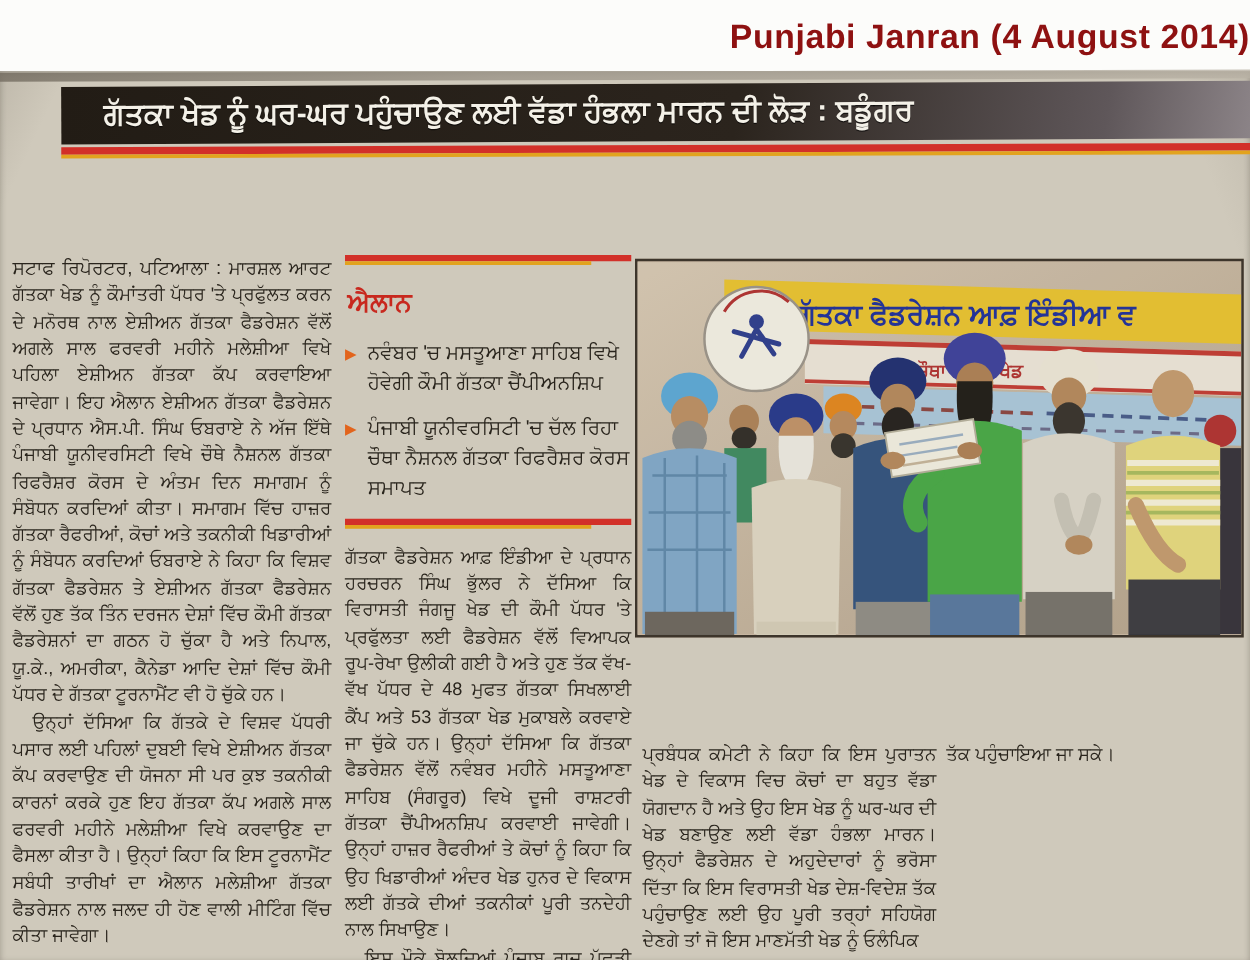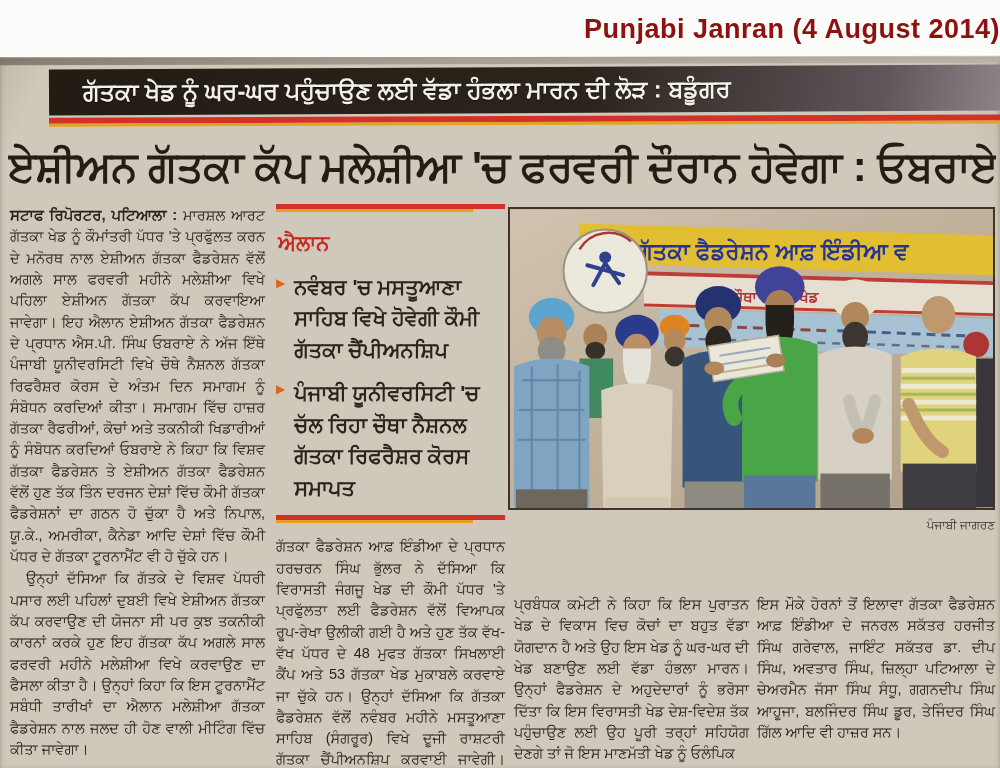--- a/index.html
+++ b/index.html
@@ -50,35 +50,35 @@
     position:absolute; left:8px; top:74px; width:988px; height:72px;
     font-size:42px; font-weight:bold; color:#241d15; white-space:nowrap;
     overflow:hidden; letter-spacing:-0.5px; line-height:72px;
   }
   
   .col {
     position:absolute; color:#29241c; font-size:14.5px; line-height:1.47;
     text-align:justify;
   }
   .col p + p { text-indent:16px; margin-top:1px; }
-  .lead-in { font-weight:bold; font-size:15px; }
+  .lead-in { font-weight:normal; font-size:15px; }
   .col1 { left:10px;  top:147px; width:255px; height:558px; }
   .col2 { left:276px; top:147px; width:229px; height:560px; }
   .col3 { left:514px; top:537px; width:235px; height:170px; }
   .col4 { left:757px; top:537px; width:238px; height:170px; }
   
   .announce { margin-bottom:13px; }
   .box-rule-red { height:5px; background:#d23029; }
   .box-rule-orange { height:3px; background:#e2a31e; width:86%; }
   .announce-title {
     color:#c8281e; font-weight:bold; font-size:21px; margin:16px 0 12px 2px;
   }
   .bullet { display:flex; gap:9px; margin-bottom:12px; }
   .bullet-marker { color:#e2641c; font-size:12px; line-height:1; margin-top:6px; flex:0 0 auto; }
-  .bullet-text { font-weight:bold; font-size:21px; line-height:1.5; text-align:left; }
+  .bullet-text { font-weight:normal; font-size:16px; line-height:1.5; text-align:left; }
   .announce-bottom { margin-top:12px; }
   
   .photo {
     position:absolute; left:508px; top:150px; width:487px; height:303px;
     border:2px solid #3d352b; background:#c7b6a2;
   }
   .photo svg { display:block; width:100%; height:100%; }
   
   .caption {
     position:absolute; left:508px; top:459px; width:487px;
@@ -97,21 +97,20 @@
 
 <div class="paper">
   <div class="scan-edge"></div>
 
   <div class="kicker-wrap">
     <div class="kicker-banner">ਗੱਤਕਾ ਖੇਡ ਨੂੰ ਘਰ-ਘਰ ਪਹੁੰਚਾਉਣ ਲਈ ਵੱਡਾ ਹੰਭਲਾ ਮਾਰਨ ਦੀ ਲੋੜ : ਬਡੂੰਗਰ</div>
     <div class="rule-red"></div>
     <div class="rule-orange"></div>
   </div>
 
-  <div class="headline">ਏਸ਼ੀਅਨ ਗੱਤਕਾ ਕੱਪ ਮਲੇਸ਼ੀਆ 'ਚ ਫਰਵਰੀ ਦੌਰਾਨ ਹੋਵੇਗਾ : ਓਬਰਾਏ</div>
 
   <div class="col col1">
     <p>
       <span class="lead-in">ਸਟਾਫ ਰਿਪੋਰਟਰ, ਪਟਿਆਲਾ :</span>
       <span>ਮਾਰਸ਼ਲ ਆਰਟ ਗੱਤਕਾ ਖੇਡ ਨੂੰ ਕੌਮਾਂਤਰੀ ਪੱਧਰ 'ਤੇ ਪ੍ਰਫੁੱਲਤ ਕਰਨ ਦੇ ਮਨੋਰਥ ਨਾਲ ਏਸ਼ੀਅਨ ਗੱਤਕਾ ਫੈਡਰੇਸ਼ਨ ਵੱਲੋਂ ਅਗਲੇ ਸਾਲ ਫਰਵਰੀ ਮਹੀਨੇ ਮਲੇਸ਼ੀਆ ਵਿਖੇ ਪਹਿਲਾ ਏਸ਼ੀਅਨ ਗੱਤਕਾ ਕੱਪ ਕਰਵਾਇਆ ਜਾਵੇਗਾ। ਇਹ ਐਲਾਨ ਏਸ਼ੀਅਨ ਗੱਤਕਾ ਫੈਡਰੇਸ਼ਨ ਦੇ ਪ੍ਰਧਾਨ ਐਸ.ਪੀ. ਸਿੰਘ ਓਬਰਾਏ ਨੇ ਅੱਜ ਇੱਥੇ ਪੰਜਾਬੀ ਯੂਨੀਵਰਸਿਟੀ ਵਿਖੇ ਚੌਥੇ ਨੈਸ਼ਨਲ ਗੱਤਕਾ ਰਿਫਰੈਸ਼ਰ ਕੋਰਸ ਦੇ ਅੰਤਮ ਦਿਨ ਸਮਾਗਮ ਨੂੰ ਸੰਬੋਧਨ ਕਰਦਿਆਂ ਕੀਤਾ। ਸਮਾਗਮ ਵਿੱਚ ਹਾਜ਼ਰ ਗੱਤਕਾ ਰੈਫਰੀਆਂ, ਕੋਚਾਂ ਅਤੇ ਤਕਨੀਕੀ ਖਿਡਾਰੀਆਂ ਨੂੰ ਸੰਬੋਧਨ ਕਰਦਿਆਂ ਓਬਰਾਏ ਨੇ ਕਿਹਾ ਕਿ ਵਿਸ਼ਵ ਗੱਤਕਾ ਫੈਡਰੇਸ਼ਨ ਤੇ ਏਸ਼ੀਅਨ ਗੱਤਕਾ ਫੈਡਰੇਸ਼ਨ ਵੱਲੋਂ ਹੁਣ ਤੱਕ ਤਿੰਨ ਦਰਜਨ ਦੇਸ਼ਾਂ ਵਿੱਚ ਕੌਮੀ ਗੱਤਕਾ ਫੈਡਰੇਸ਼ਨਾਂ ਦਾ ਗਠਨ ਹੋ ਚੁੱਕਾ ਹੈ ਅਤੇ ਨਿਪਾਲ, ਯੂ.ਕੇ., ਅਮਰੀਕਾ, ਕੈਨੇਡਾ ਆਦਿ ਦੇਸ਼ਾਂ ਵਿੱਚ ਕੌਮੀ ਪੱਧਰ ਦੇ ਗੱਤਕਾ ਟੂਰਨਾਮੈਂਟ ਵੀ ਹੋ ਚੁੱਕੇ ਹਨ।</span>
     </p>
     <p>ਉਨ੍ਹਾਂ ਦੱਸਿਆ ਕਿ ਗੱਤਕੇ ਦੇ ਵਿਸ਼ਵ ਪੱਧਰੀ ਪਸਾਰ ਲਈ ਪਹਿਲਾਂ ਦੁਬਈ ਵਿਖੇ ਏਸ਼ੀਅਨ ਗੱਤਕਾ ਕੱਪ ਕਰਵਾਉਣ ਦੀ ਯੋਜਨਾ ਸੀ ਪਰ ਕੁਝ ਤਕਨੀਕੀ ਕਾਰਨਾਂ ਕਰਕੇ ਹੁਣ ਇਹ ਗੱਤਕਾ ਕੱਪ ਅਗਲੇ ਸਾਲ ਫਰਵਰੀ ਮਹੀਨੇ ਮਲੇਸ਼ੀਆ ਵਿਖੇ ਕਰਵਾਉਣ ਦਾ ਫੈਸਲਾ ਕੀਤਾ ਹੈ। ਉਨ੍ਹਾਂ ਕਿਹਾ ਕਿ ਇਸ ਟੂਰਨਾਮੈਂਟ ਸਬੰਧੀ ਤਾਰੀਖਾਂ ਦਾ ਐਲਾਨ ਮਲੇਸ਼ੀਆ ਗੱਤਕਾ ਫੈਡਰੇਸ਼ਨ ਨਾਲ ਜਲਦ ਹੀ ਹੋਣ ਵਾਲੀ ਮੀਟਿੰਗ ਵਿੱਚ ਕੀਤਾ ਜਾਵੇਗਾ।</p>
   </div>
 
   <div class="col col2">
@@ -240,23 +239,22 @@
         <path d="M-37,66 L37,66 M-38,82 L38,82 M-38,98 L38,98" stroke="#a8bc5e" stroke-width="3"></path>
         <rect x="-36" y="152" width="74" height="148" fill="#3a3a40"></rect>
         <path d="M-30,92 Q-14,130 4,140" stroke="#c39a6e" stroke-width="13" fill="none" stroke-linecap="round"></path>
       </g>
 
       <rect x="0" y="0" width="487" height="300" fill="#8a7d68" opacity="0.07"></rect>
     </svg>
   </div>
 
   <div class="caption">
-    <span class="credit">ਪੰਜਾਬੀ ਜਾਗਰਣ</span>
   </div>
 
   <div class="col col3">
     <p>ਪ੍ਰਬੰਧਕ ਕਮੇਟੀ ਨੇ ਕਿਹਾ ਕਿ ਇਸ ਪੁਰਾਤਨ ਖੇਡ ਦੇ ਵਿਕਾਸ ਵਿਚ ਕੋਚਾਂ ਦਾ ਬਹੁਤ ਵੱਡਾ ਯੋਗਦਾਨ ਹੈ ਅਤੇ ਉਹ ਇਸ ਖੇਡ ਨੂੰ ਘਰ-ਘਰ ਦੀ ਖੇਡ ਬਣਾਉਣ ਲਈ ਵੱਡਾ ਹੰਭਲਾ ਮਾਰਨ। ਉਨ੍ਹਾਂ ਫੈਡਰੇਸ਼ਨ ਦੇ ਅਹੁਦੇਦਾਰਾਂ ਨੂੰ ਭਰੋਸਾ ਦਿੱਤਾ ਕਿ ਇਸ ਵਿਰਾਸਤੀ ਖੇਡ ਦੇਸ਼-ਵਿਦੇਸ਼ ਤੱਕ ਪਹੁੰਚਾਉਣ ਲਈ ਉਹ ਪੂਰੀ ਤਰ੍ਹਾਂ ਸਹਿਯੋਗ ਦੇਣਗੇ ਤਾਂ ਜੋ ਇਸ ਮਾਣਮੱਤੀ ਖੇਡ ਨੂੰ ਓਲੰਪਿਕ</p>
   </div>
 
   <div class="col col4">
-    <p>ਇਸ ਮੌਕੇ ਹੋਰਨਾਂ ਤੋਂ ਇਲਾਵਾ ਗੱਤਕਾ ਫੈਡਰੇਸ਼ਨ ਆਫ਼ ਇੰਡੀਆ ਦੇ ਜਨਰਲ ਸਕੱਤਰ ਹਰਜੀਤ ਸਿੰਘ ਗਰੇਵਾਲ, ਜਾਇੰਟ ਸਕੱਤਰ ਡਾ. ਦੀਪ ਸਿੰਘ, ਅਵਤਾਰ ਸਿੰਘ, ਜ਼ਿਲ੍ਹਾ ਪਟਿਆਲਾ ਦੇ ਚੇਅਰਮੈਨ ਜੱਸਾ ਸਿੰਘ ਸੰਧੂ, ਗਗਨਦੀਪ ਸਿੰਘ ਆਹੂਜਾ, ਬਲਜਿੰਦਰ ਸਿੰਘ ਡੂਰ, ਤੇਜਿੰਦਰ ਸਿੰਘ ਗਿੱਲ ਆਦਿ ਵੀ ਹਾਜ਼ਰ ਸਨ।</p>
+    <p>ਤੱਕ ਪਹੁੰਚਾਇਆ ਜਾ ਸਕੇ।</p>
   </div>
 </div>
 
 </body></html>

